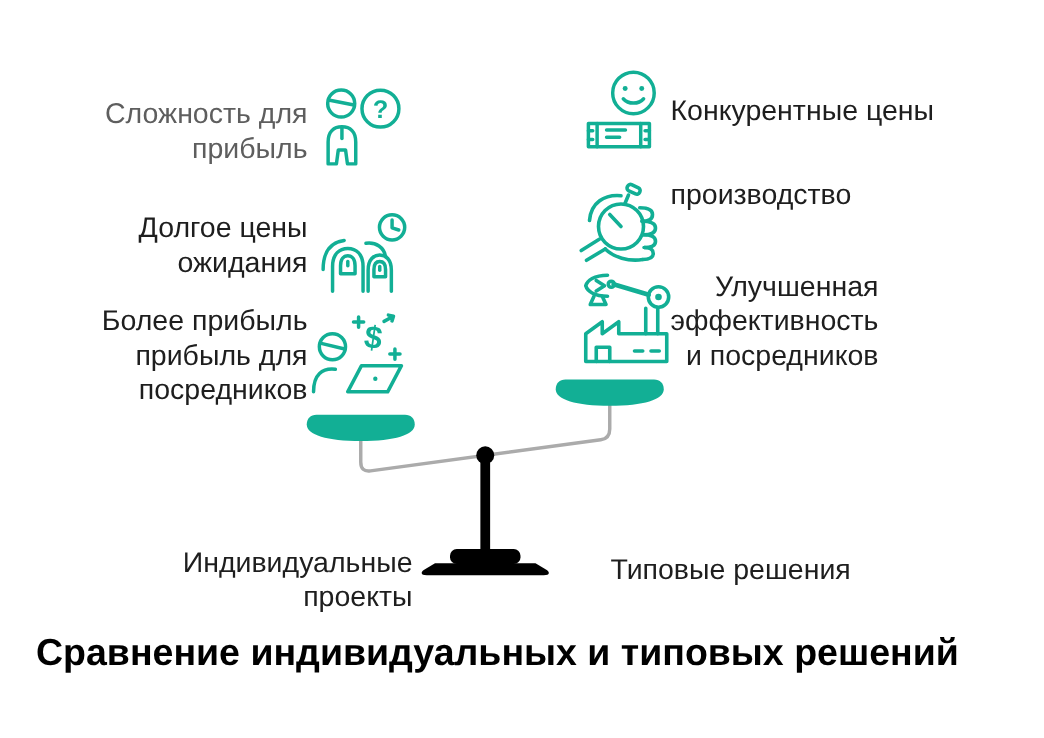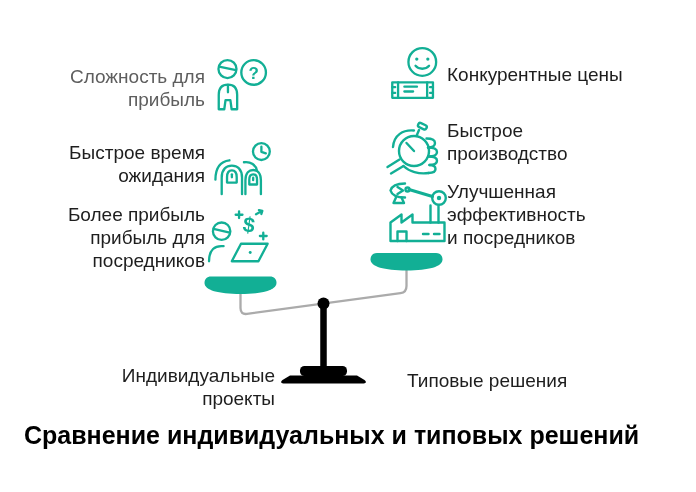--- a/index.html
+++ b/index.html
@@ -8,21 +8,21 @@
     --text-dark:#1E1E1E;
     --beam-gray:#ABABAB;
     --scale-black:#000000;
   }
   html,body{margin:0;padding:0;background:#ffffff;}
   .canvas{
     position:relative;width:696px;height:492px;background:#ffffff;overflow:hidden;
     font-family:"Liberation Sans",sans-serif;color:var(--text-dark);
   }
   .txt{position:absolute;font-size:19px;line-height:23px;}
-  .right-col-text{text-align:left;left:447px;}
+  .right-col-text{text-align:right;left:447px;}
   .left-col-text{left:0;width:205px;text-align:right;}
   .gray{color:var(--text-gray);}
   .dark{color:var(--text-dark);}
   .icon{position:absolute;}
   .icon svg{display:block;}
   .icon path,.icon circle,.icon rect{
     fill:none;stroke:var(--accent);stroke-width:2.4;
     stroke-linecap:round;stroke-linejoin:round;
   }
   .icon .fill{fill:var(--accent);stroke:none;}
@@ -43,21 +43,21 @@
 </head>
 <body>
 
 <div class="canvas">
 
   <div class="txt left-col-text gray" style="top:65px">
     <div>Сложность для</div>
     <div>прибыль</div>
   </div>
   <div class="txt left-col-text dark" style="top:141px">
-    <div>Быстрое время</div>
+    <div>Долгое цены</div>
     <div>ожидания</div>
   </div>
   <div class="txt left-col-text dark" style="top:203px">
     <div>Более прибыль</div>
     <div>прибыль для</div>
     <div>посредников</div>
   </div>
 
   <div class="icon" style="left:211px;top:55px">
     <svg width="62" height="62" viewBox="0 0 64 64">
@@ -137,21 +137,20 @@
       <path d="M22 1.5 C13 1.5 8.5 5 7.5 8.5 C8.5 12 13 15.5 22 15.5"></path>
       <path d="M14.5 5 L20 8.5 L14.5 12"></path>
       <path d="M13 15.5 L10.5 21 H21 L18.5 15.5"></path>
     </svg>
   </div>
 
   <div class="txt right-col-text dark" style="top:63px">
     <div>Конкурентные цены</div>
   </div>
   <div class="txt right-col-text dark" style="top:119px">
-    <div>Быстрое</div>
     <div>производство</div>
   </div>
   <div class="txt right-col-text dark" style="top:180px">
     <div>Улучшенная</div>
     <div>эффективность</div>
     <div>и посредников</div>
   </div>
 
   <svg class="scale-svg" width="696" height="492" viewBox="0 0 696 492">
     <path class="beam" d="M240.5 292 L240.5 308 Q240.5 314.8 247 313.9 L400.5 293.2 Q406.5 292.4 406.5 286 L406.5 269"></path>

